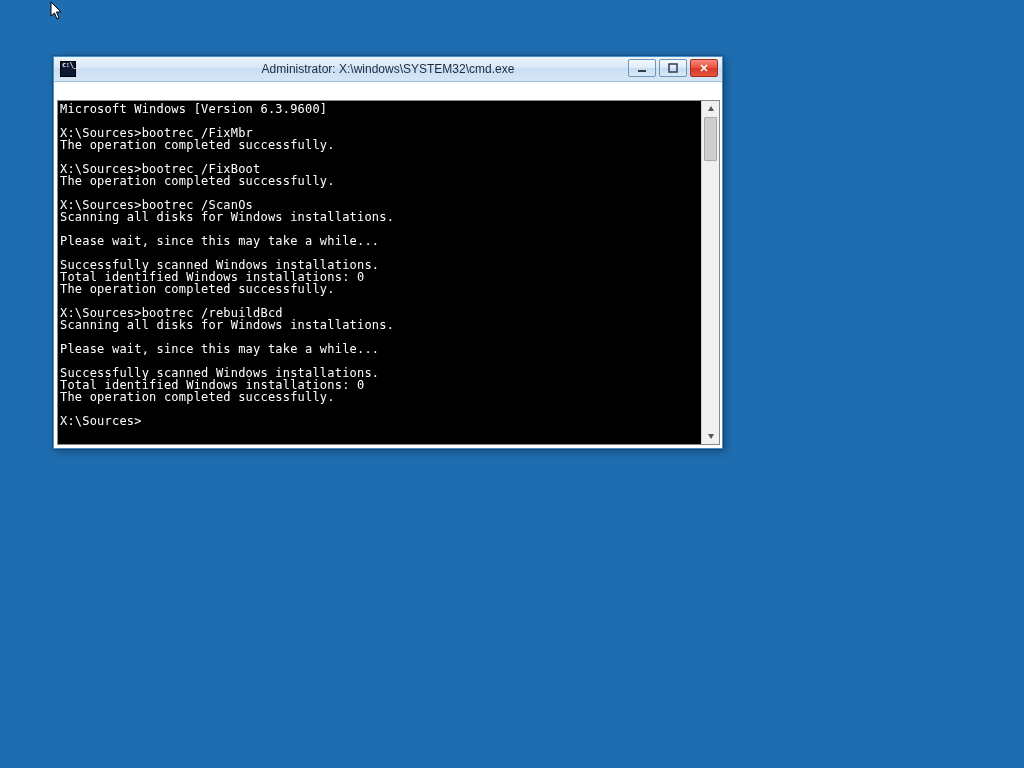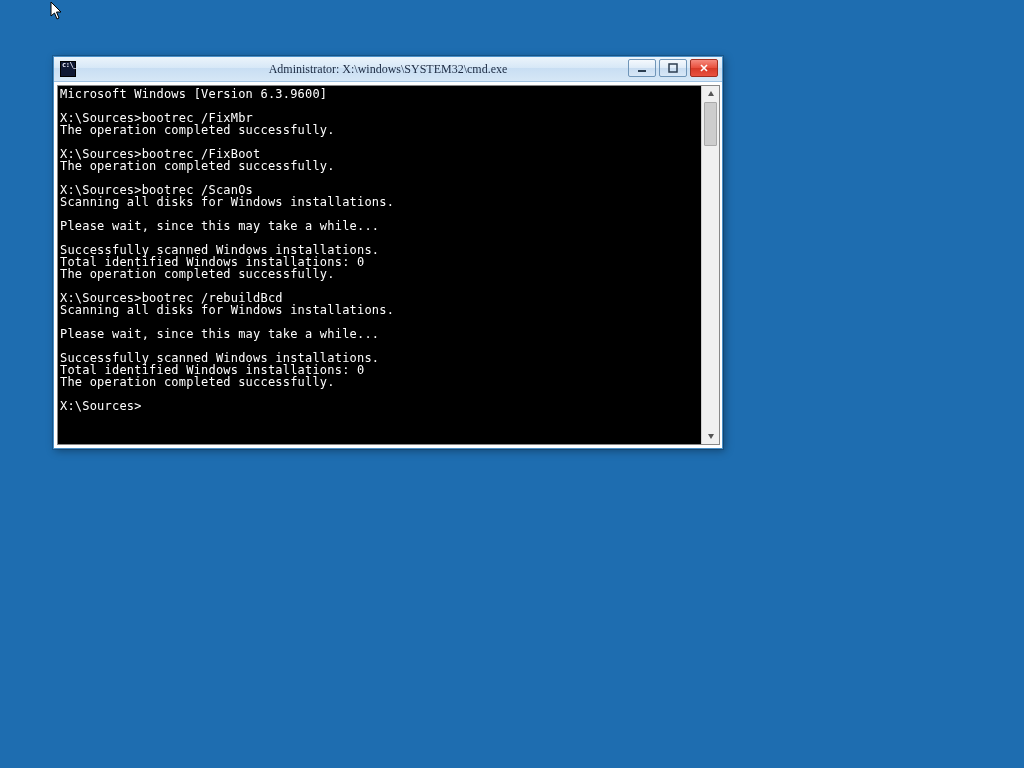--- a/index.html
+++ b/index.html
@@ -62,21 +62,20 @@
     letter-spacing: -0.5px;
   }
   .titlebar .title-text {
     position: absolute;
     left: 0;
     right: 0;
     text-align: center;
     font-size: 12px;
     color: #1b2940;
     pointer-events: none;
-    font-family: Liberation Serif, serif;
   }
   .titlebar .controls {
     position: absolute;
     right: 4px;
     top: 2px;
     display: flex;
     gap: 3px;
   }
   .titlebar .ctl {
     width: 28px;
@@ -105,20 +104,21 @@
     padding: 3px 2px 3px 3px;
     box-sizing: border-box;
     display: flex;
   }
   .console-wrap {
     flex: 1 1 auto;
     display: flex;
     background: #22c55e;
     border: 1px solid #888;
     box-sizing: border-box;
+    margin-top: 15px;
   }
   .console {
     flex: 1 1 auto;
     background: #000;
     color: #fff;
     font-family: "Lucida Console", Consolas, monospace;
     font-size: 12px;
     line-height: 12px;
     letter-spacing: 0.2px;
     white-space: pre;

